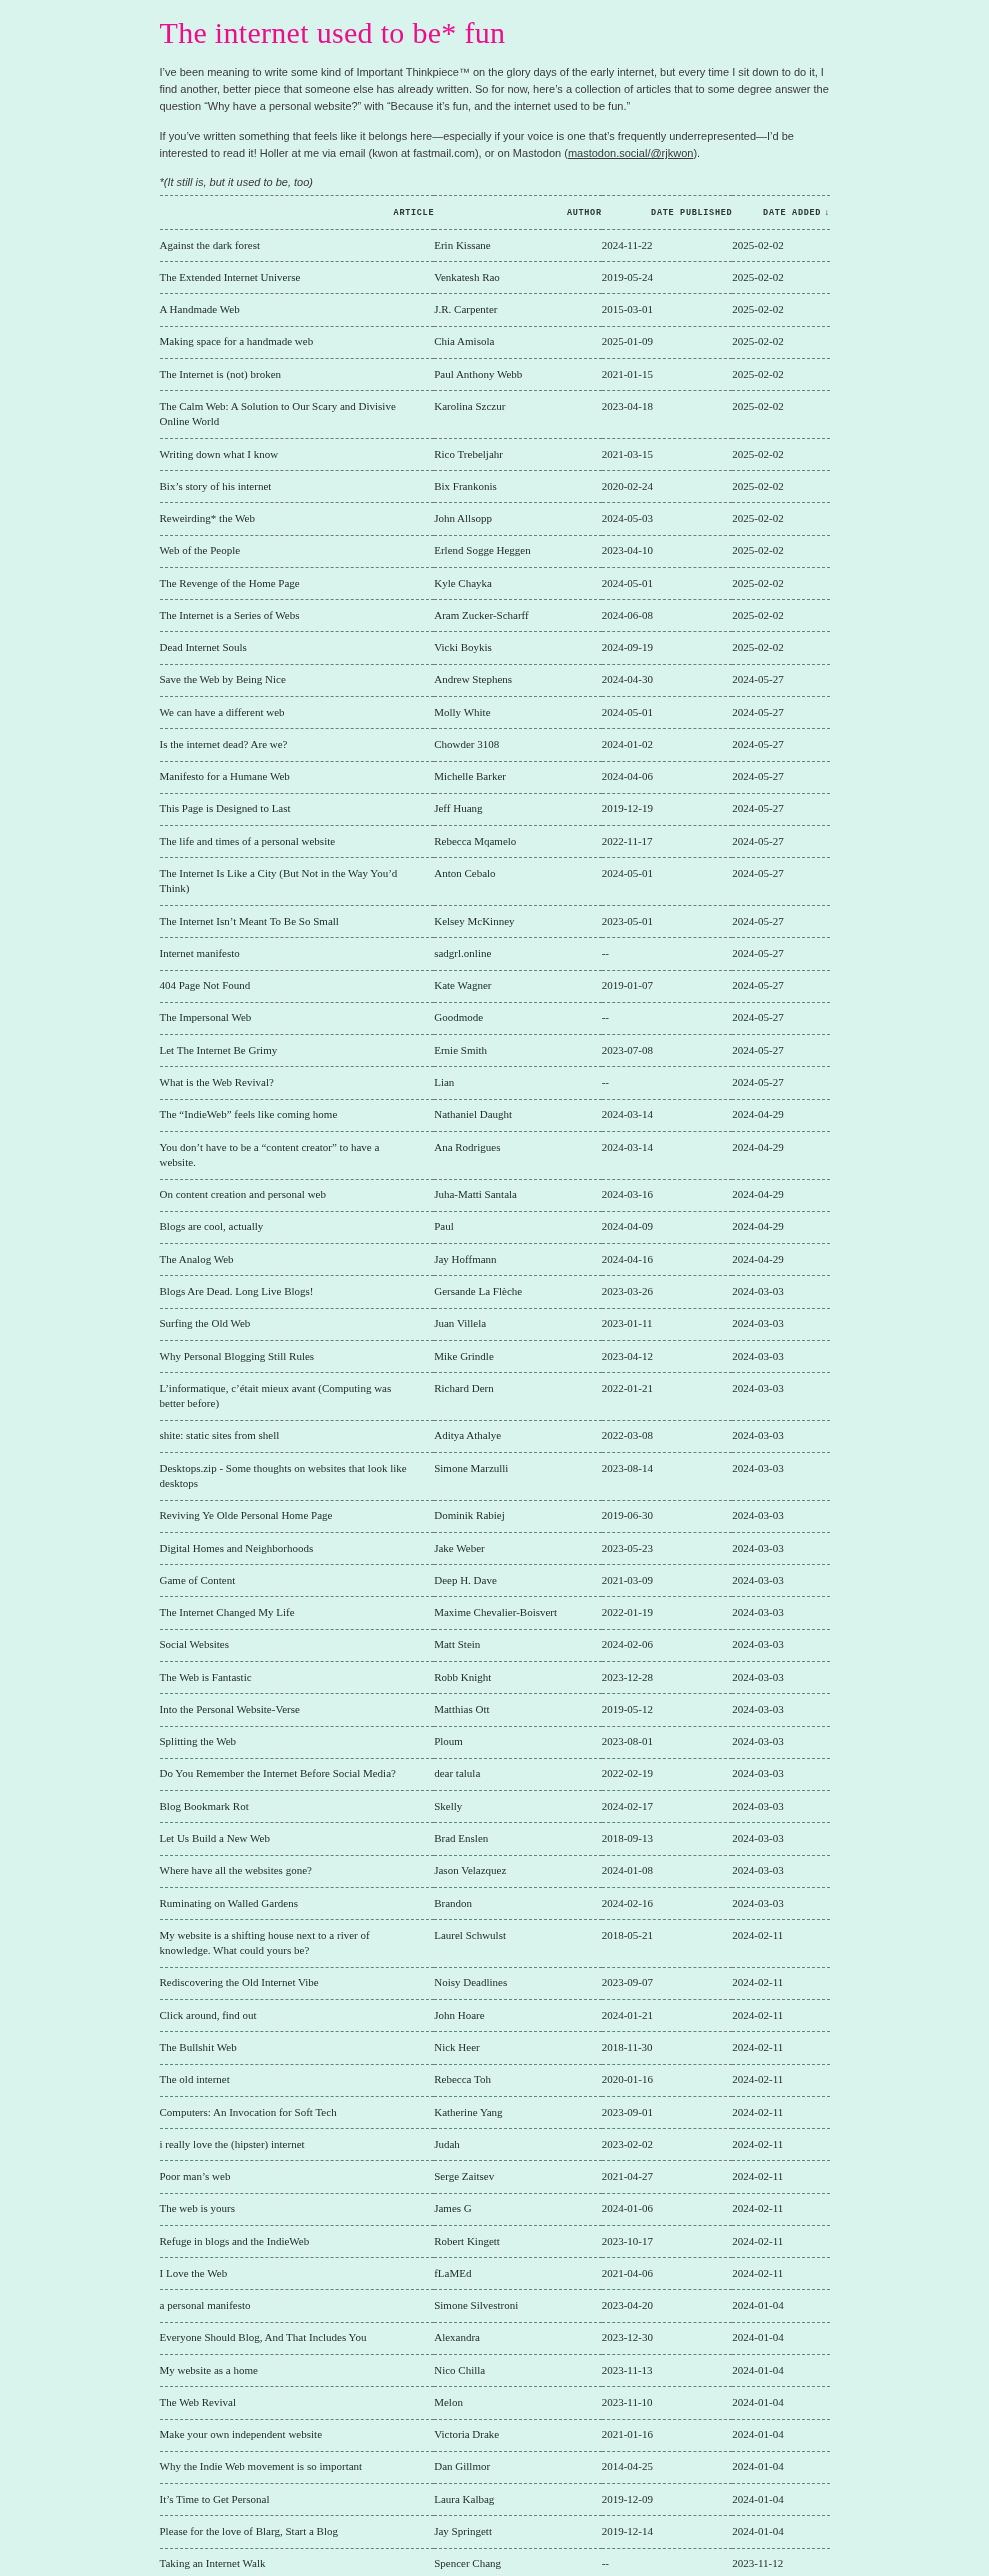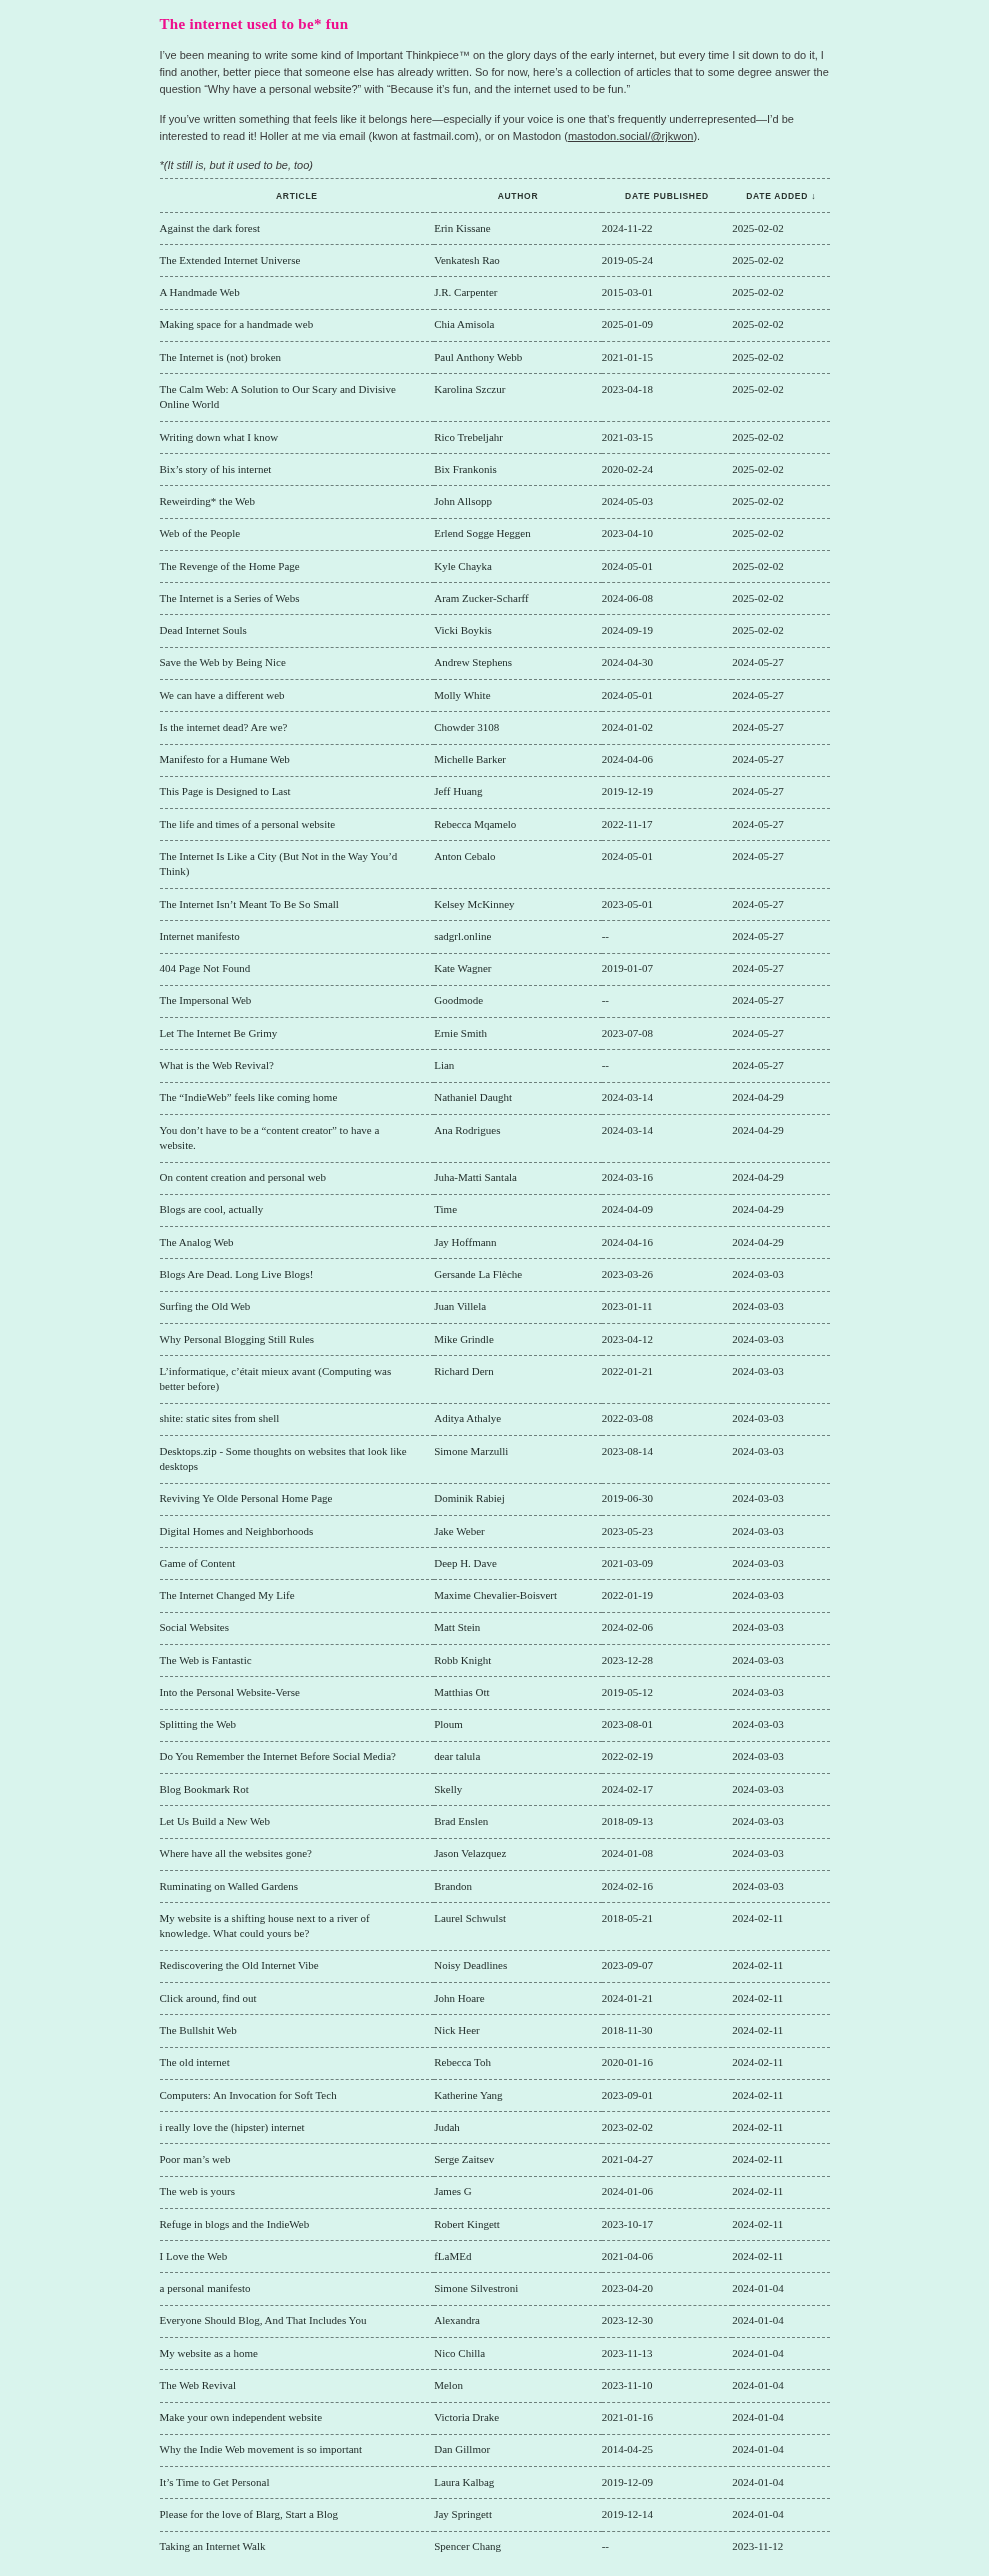--- a/index.html
+++ b/index.html
@@ -17,22 +17,22 @@
     padding: 0;
     background: var(--background);
   }
   .container {
     width: 670px;
     margin: 0 auto;
     padding-top: 15.5px;
   }
   h1.page-title {
     font-family: "Liberation Serif", "DejaVu Serif", serif;
-    font-weight: bold;
-    font-size: 15px;
+    font-weight: normal;
+    font-size: 30px;
     color: var(--title_color);
     margin: 0 0 14.4px 0;
     letter-spacing: 0.3px;
   }
   p.intro {
     font-family: "Liberation Sans", "DejaVu Sans", sans-serif;
     font-size: 11px;
     line-height: 1.55;
     color: var(--text_color);
     margin: 0 0 13.4px 0;
@@ -49,27 +49,27 @@
     text-decoration: underline;
     cursor: pointer;
     margin-top: 40px;
   }
   table.articles {
     width: 100%;
     border-collapse: collapse;
     margin-top: 6.2px;
   }
   table.articles th {
-    font-family: Liberation Sans, sans-serif;
+    font-family: Liberation Mono, monospace;
     font-size: 8.5px;
     font-weight: bold;
     letter-spacing: 0.7px;
     color: #2c3removeme533;
     color: #2c3531;
-    text-align: center;
+    text-align: right;
     padding: 12px 0 10.8px 0;
     border-top: 0.5px dashed var(--line_color);
     border-bottom: 0.5px dashed var(--line_color);
     cursor: pointer;
   }
   table.articles col.c-article   { width: 41%; }
   table.articles col.c-author    { width: 25%; }
   table.articles col.c-published { width: 19.5%; }
   table.articles col.c-added     { width: 14.5%; }
   table.articles td {
@@ -292,21 +292,21 @@
           <td>2024-04-29</td>
         </tr>
         <tr>
           <td><a class="article-link">On content creation and personal web</a></td>
           <td>Juha-Matti Santala</td>
           <td>2024-03-16</td>
           <td>2024-04-29</td>
         </tr>
         <tr>
           <td><a class="article-link">Blogs are cool, actually</a></td>
-          <td>Time</td>
+          <td>Paul</td>
           <td>2024-04-09</td>
           <td>2024-04-29</td>
         </tr>
         <tr>
           <td><a class="article-link">The Analog Web</a></td>
           <td>Jay Hoffmann</td>
           <td>2024-04-16</td>
           <td>2024-04-29</td>
         </tr>
         <tr>

